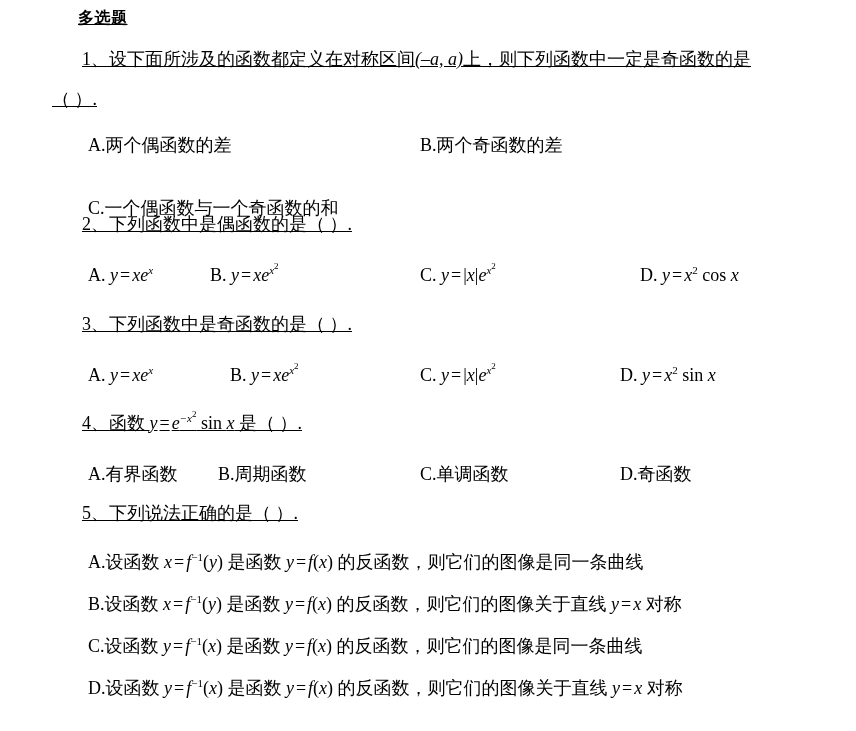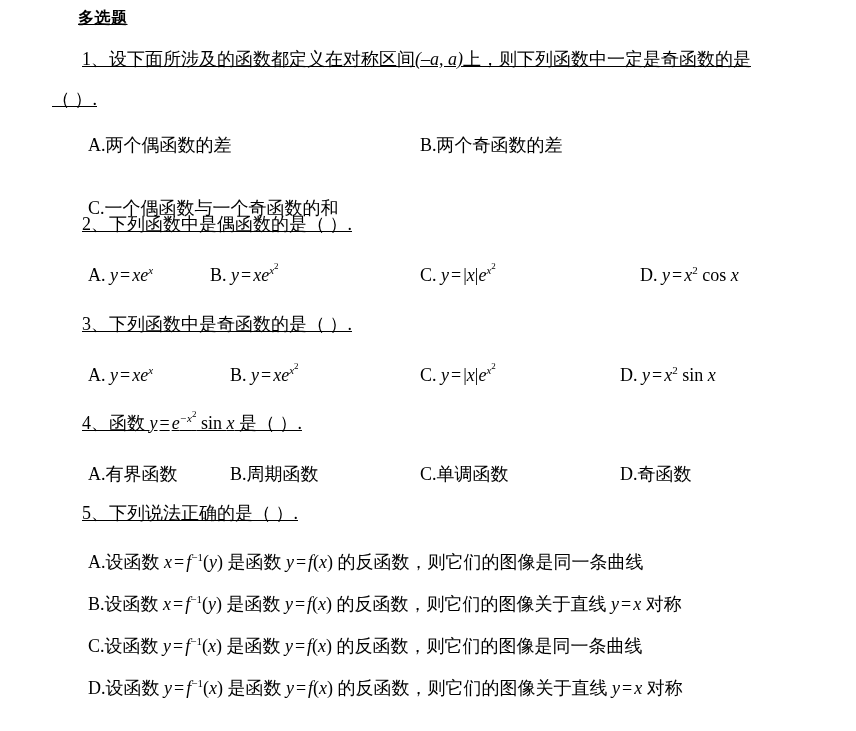--- a/index.html
+++ b/index.html
@@ -130,21 +130,21 @@
     <span class="mi">y</span><span class="mo">=</span><span class="mi">x</span><sup class="expn">2</sup><span class="mn">&nbsp;sin</span>&nbsp;<span class="mi">x</span>
   </div>
 
   <div class="line" style="left:82px; top:412px;">
     <span>4、</span><span>函数</span>&nbsp;<span class="mi">y</span><span class="mo">=</span><span class="mi">e</span><sup class="exp">−x<sup class="expn" style="font-size:9px">2</sup></sup><span class="mn">&nbsp;sin</span>&nbsp;<span class="mi">x</span>&nbsp;<span>是（                ）.</span>
   </div>
 
   <div class="optrow" style="left:88px; top:462px;">
     <span>A.</span><span>有界函数</span>
   </div>
-  <div class="optrow" style="left:230px; top:462px;">
+  <div class="optrow" style="left:218px; top:462px;">
     <span>B.</span><span>周期函数</span>
   </div>
   <div class="optrow" style="left:420px; top:462px;">
     <span>C.</span><span>单调函数</span>
   </div>
   <div class="optrow" style="left:620px; top:462px;">
     <span>D.</span><span>奇函数</span>
   </div>
 
   <div class="line" style="left:82px; top:502px;">

